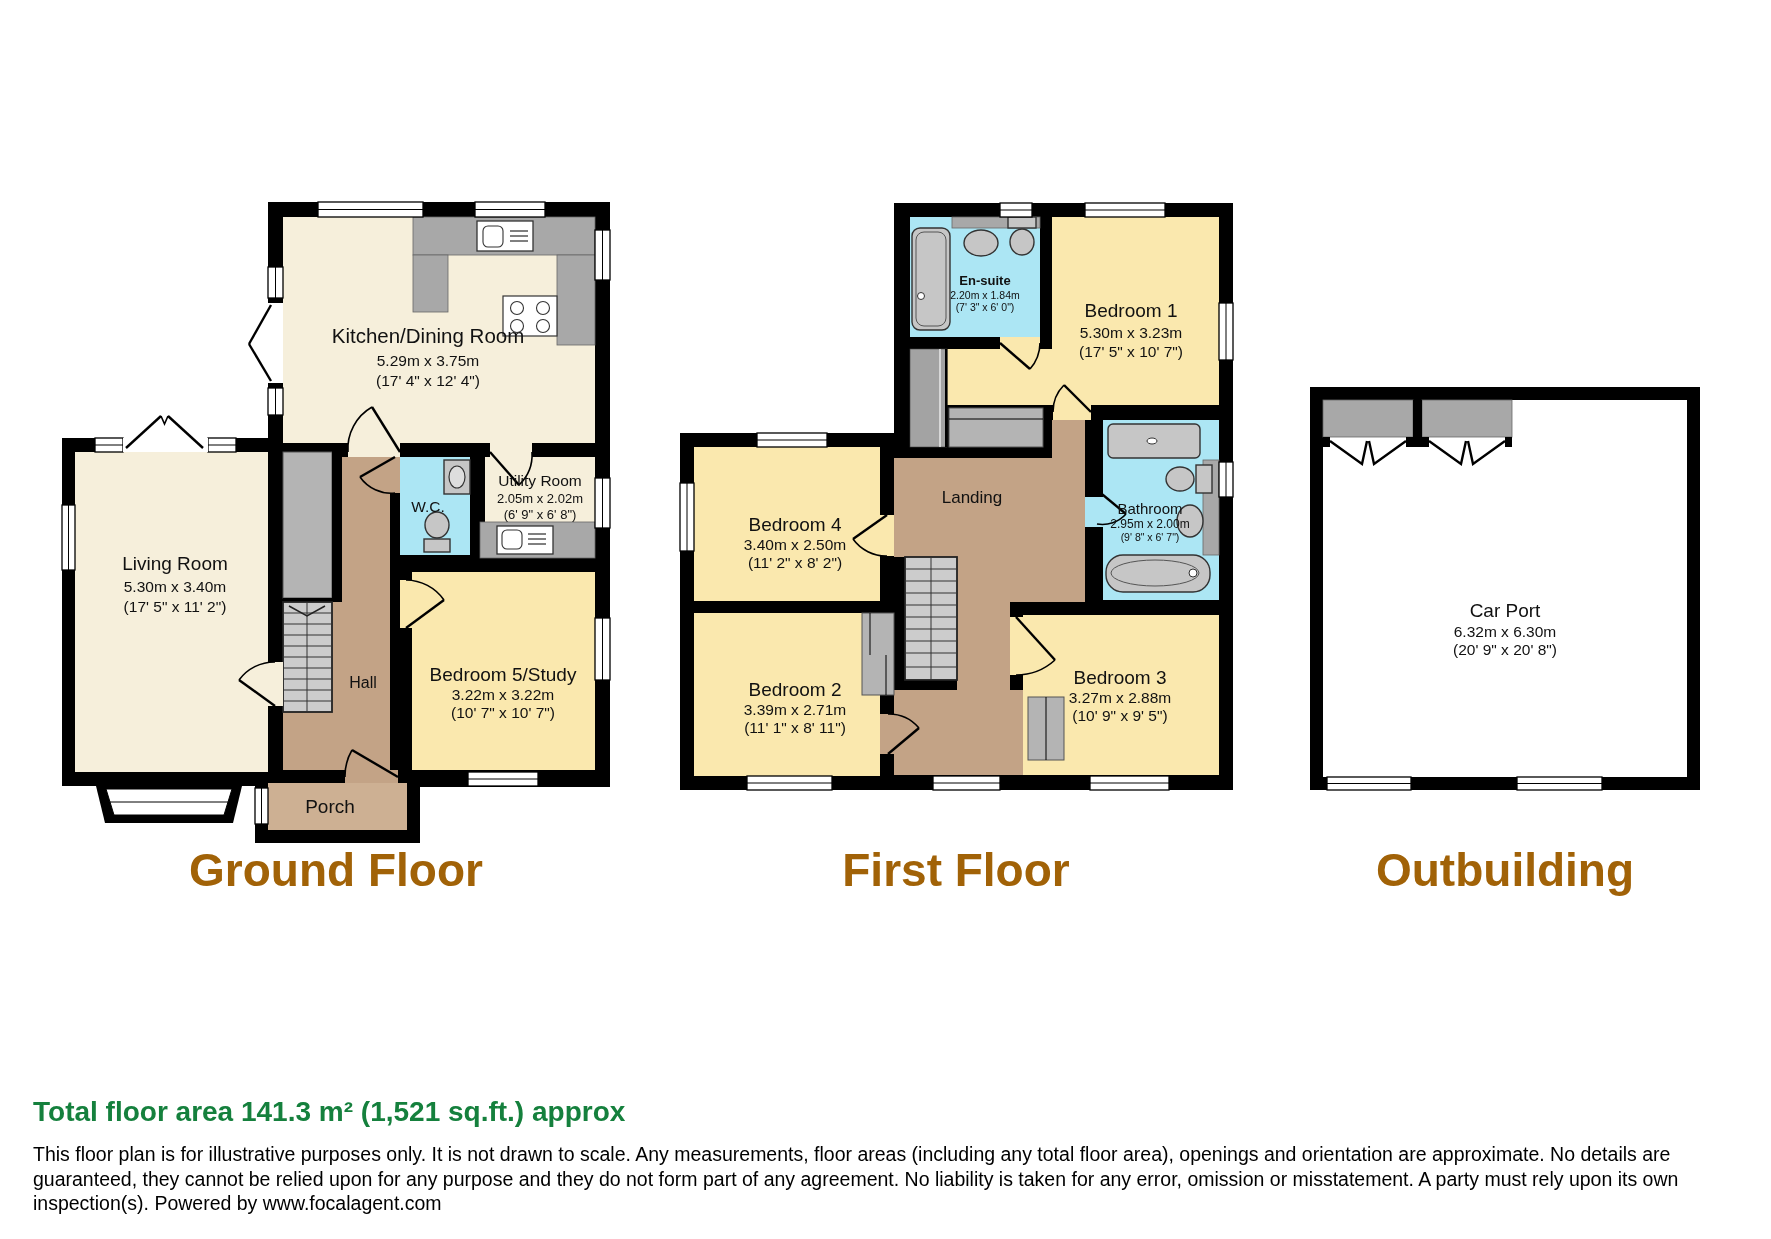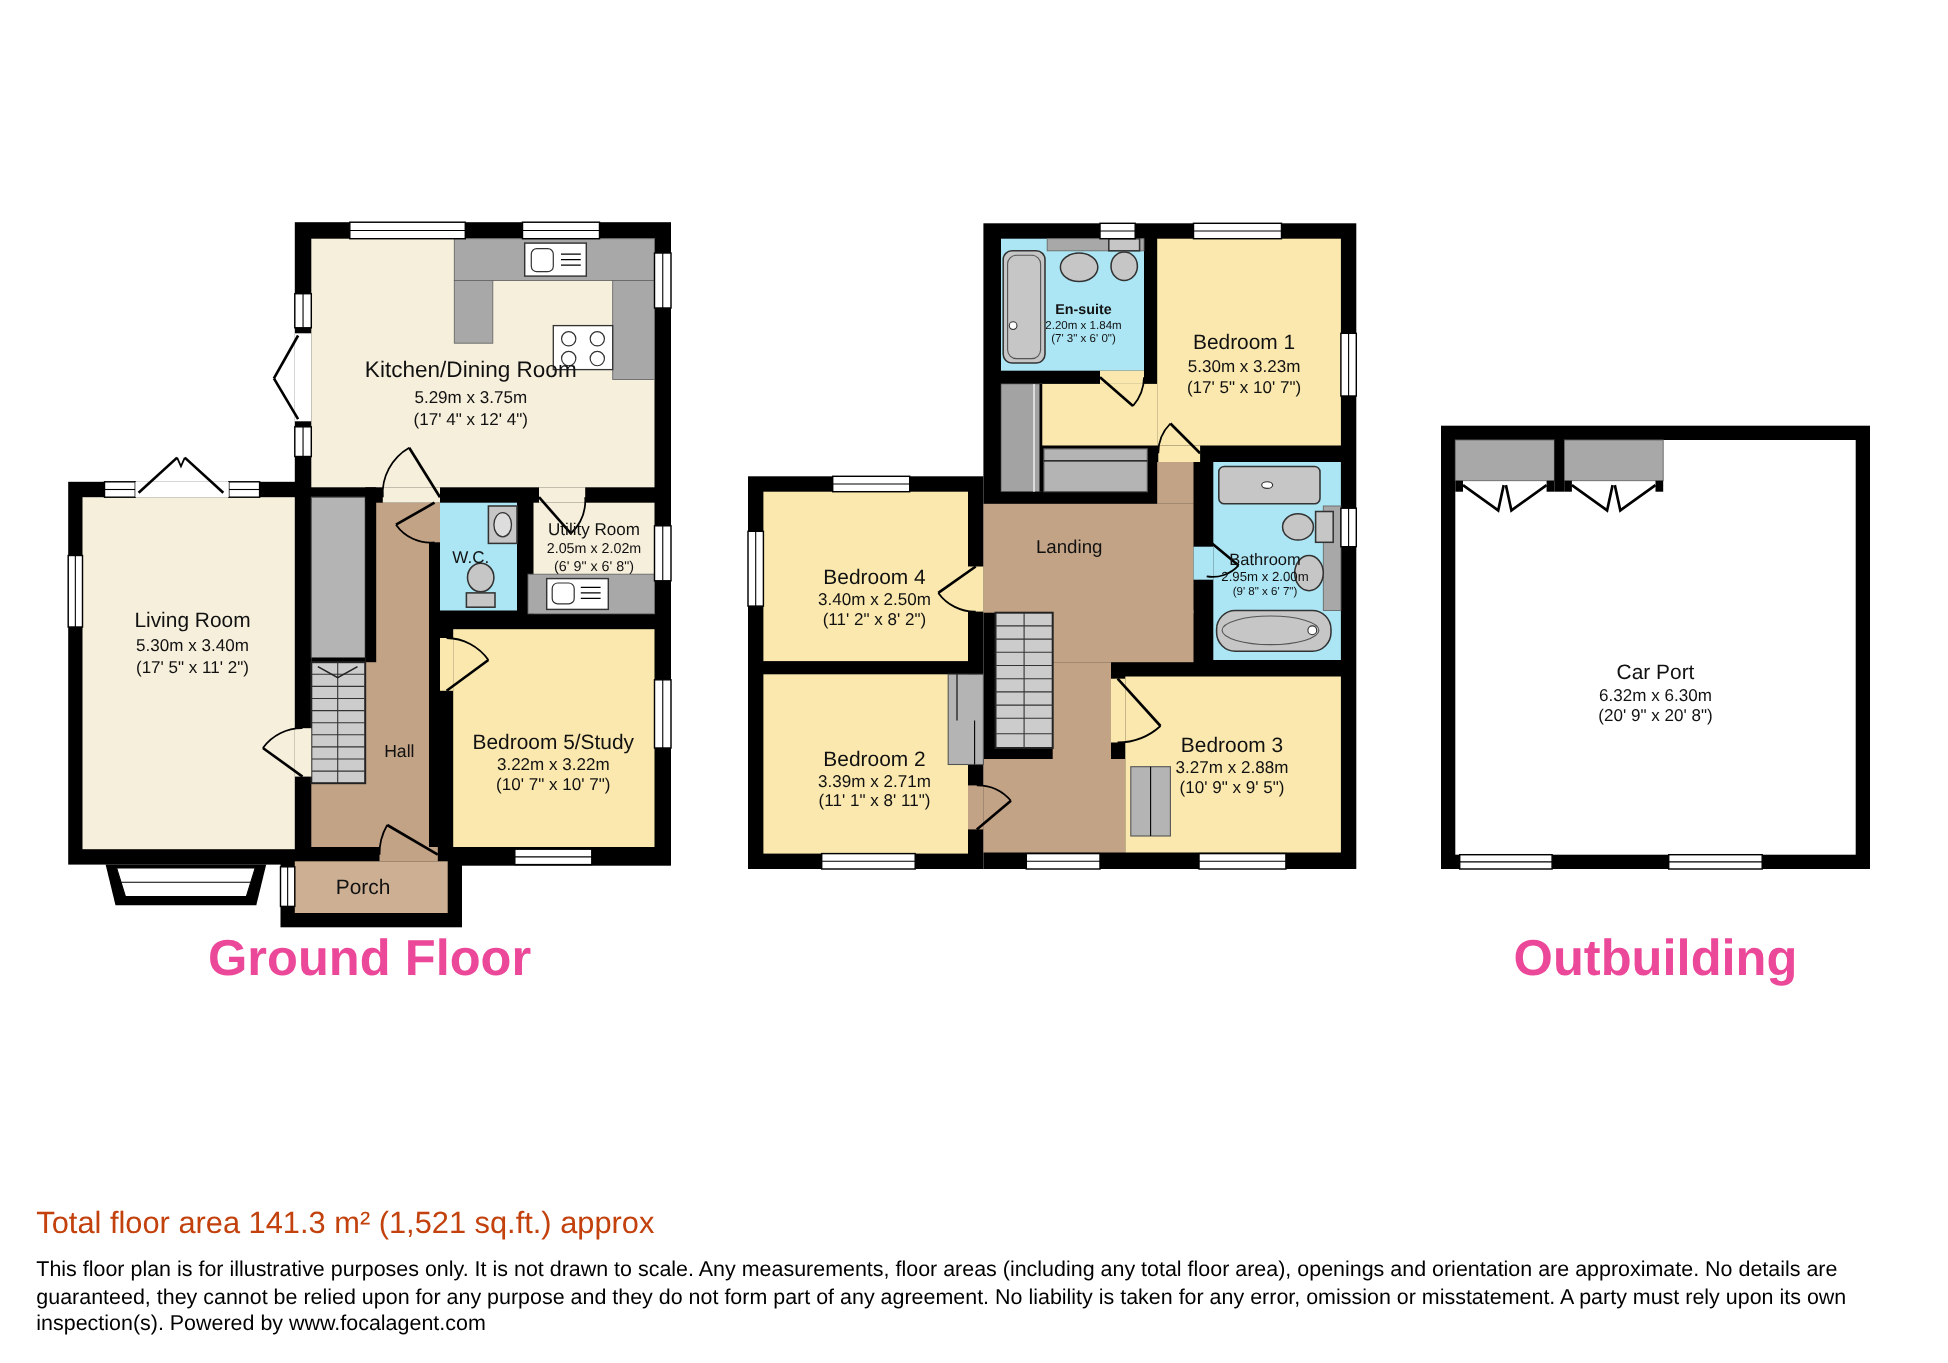--- a/index.html
+++ b/index.html
@@ -1,21 +1,21 @@
 <!DOCTYPE html>
 <html><head>
 <meta charset="utf-8">
 <style>
   html,body{margin:0;padding:0;background:#fff;}
   .stage{position:relative;width:1771px;height:1239px;background:#ffffff;overflow:hidden;
          font-family:"Liberation Sans", sans-serif;color:#111;}
   .plan{position:absolute;}
   .floor-title{position:absolute;transform:translateX(-50%);font-size:46px;font-weight:bold;
-               color:#ec4899;white-space:nowrap;}
-  .total-area{position:absolute;left:33px;top:1096px;font-size:28px;color:#c2410c;}
+               color:#a16207;white-space:nowrap;}
+  .total-area{position:absolute;left:33px;top:1096px;font-size:28px;color:#15803d;font-weight:bold;}
   .disclaimer{position:absolute;left:33px;top:1142px;width:1728px;font-size:19.5px;
               line-height:24.6px;color:#000000;}
   svg text{font-family:"Liberation Sans", sans-serif;fill:#111;text-anchor:middle;}
   .rn{font-size:19px;}
   .rn-lg{font-size:20.5px;}
   .rn-sm{font-size:15.5px;}
   .rn-xs{font-size:13px;font-weight:bold;}
   .rd{font-size:15.5px;}
   .rd-sm{font-size:13px;}
   .rd-xs{font-size:10.5px;}
@@ -452,17 +452,18 @@
         </g>
     </g>
     <g>
       <text class="rn" x="1505" y="617">Car Port</text>
       <text class="rd" x="1505" y="637">6.32m x 6.30m</text>
       <text class="rd" x="1505" y="655">(20' 9" x 20' 8")</text>
     </g>
   </svg>
 
   <div class="floor-title" style="left:336px;top:843px">Ground Floor</div>
+  <div class="floor-title" style="left:956px;top:843px">First Floor</div>
   <div class="floor-title" style="left:1505px;top:843px">Outbuilding</div>
 
   <div class="total-area">Total floor area 141.3 m² (1,521 sq.ft.) approx</div>
   <div class="disclaimer">This floor plan is for illustrative purposes only. It is not drawn to scale. Any measurements, floor areas (including any total floor area), openings and orientation are approximate. No details are guaranteed, they cannot be relied upon for any purpose and they do not form part of any agreement. No liability is taken for any error, omission or misstatement. A party must rely upon its own inspection(s). Powered by www.focalagent.com</div>
 </div>
 
 </body></html>

